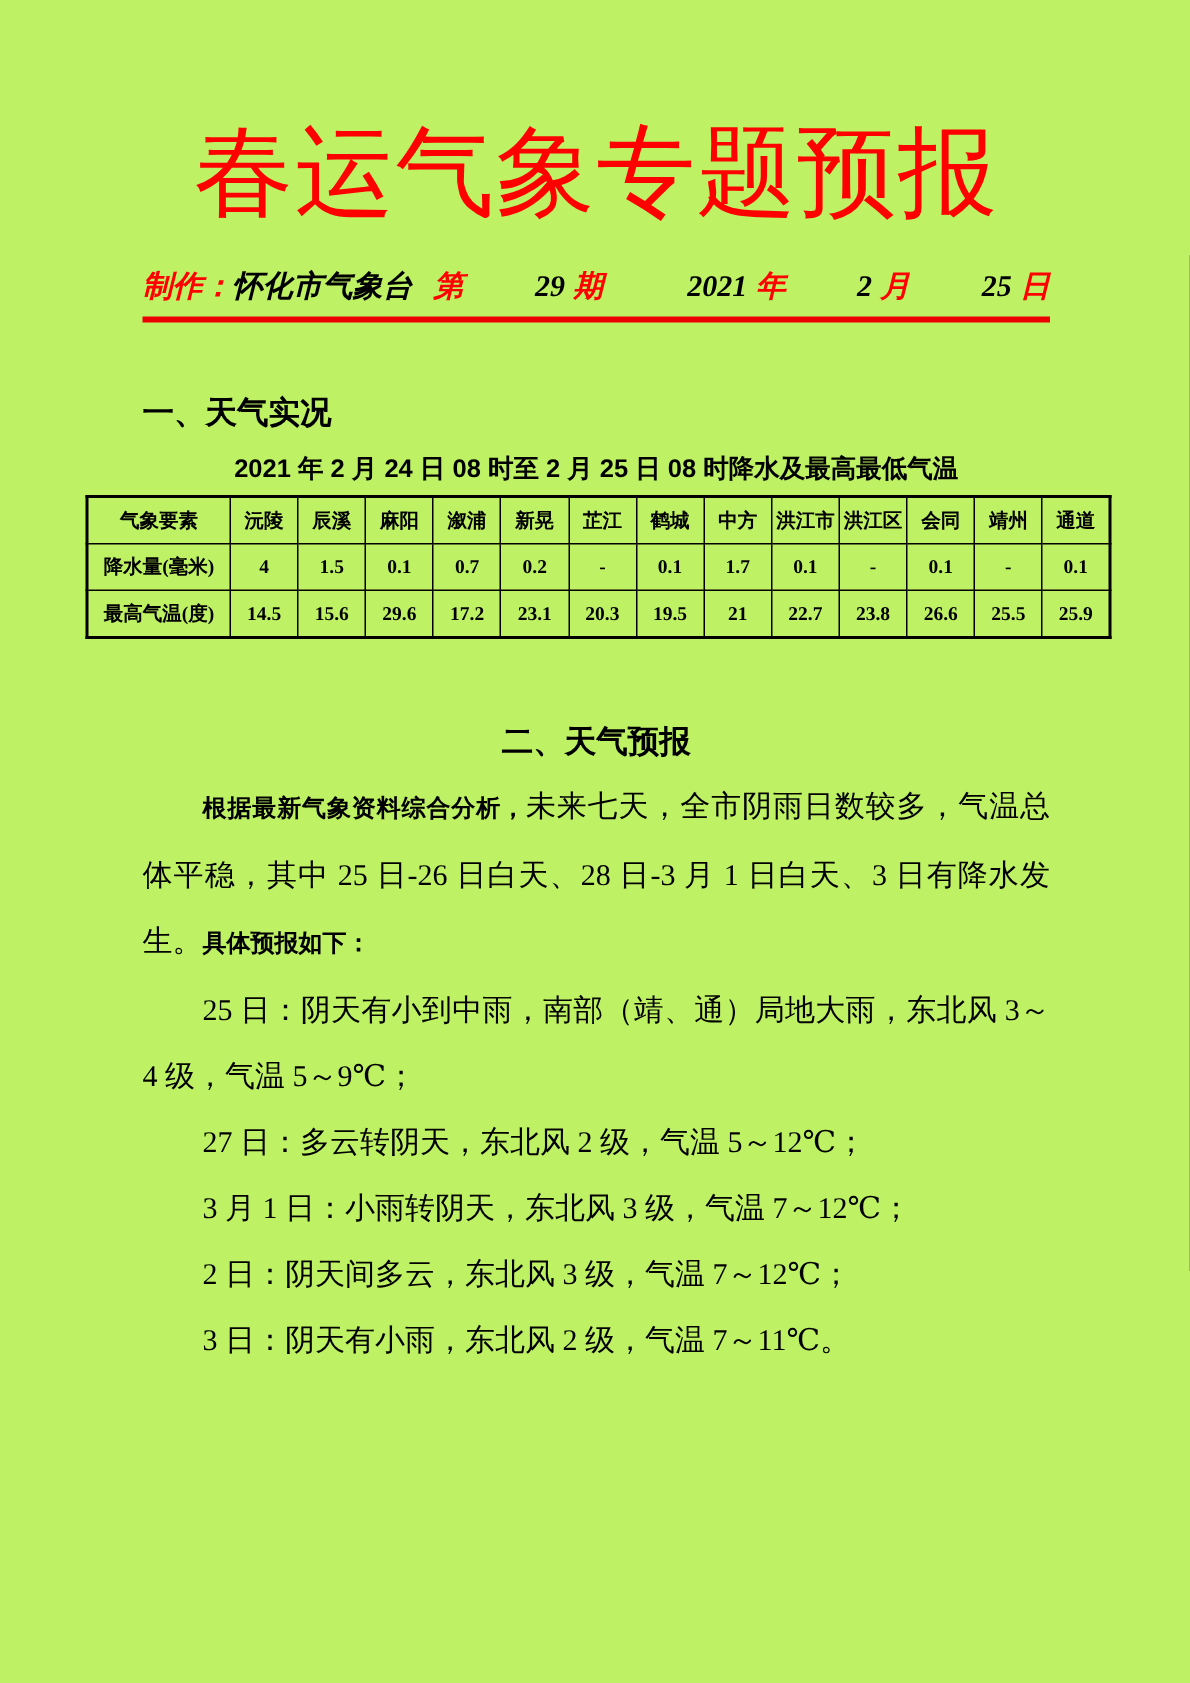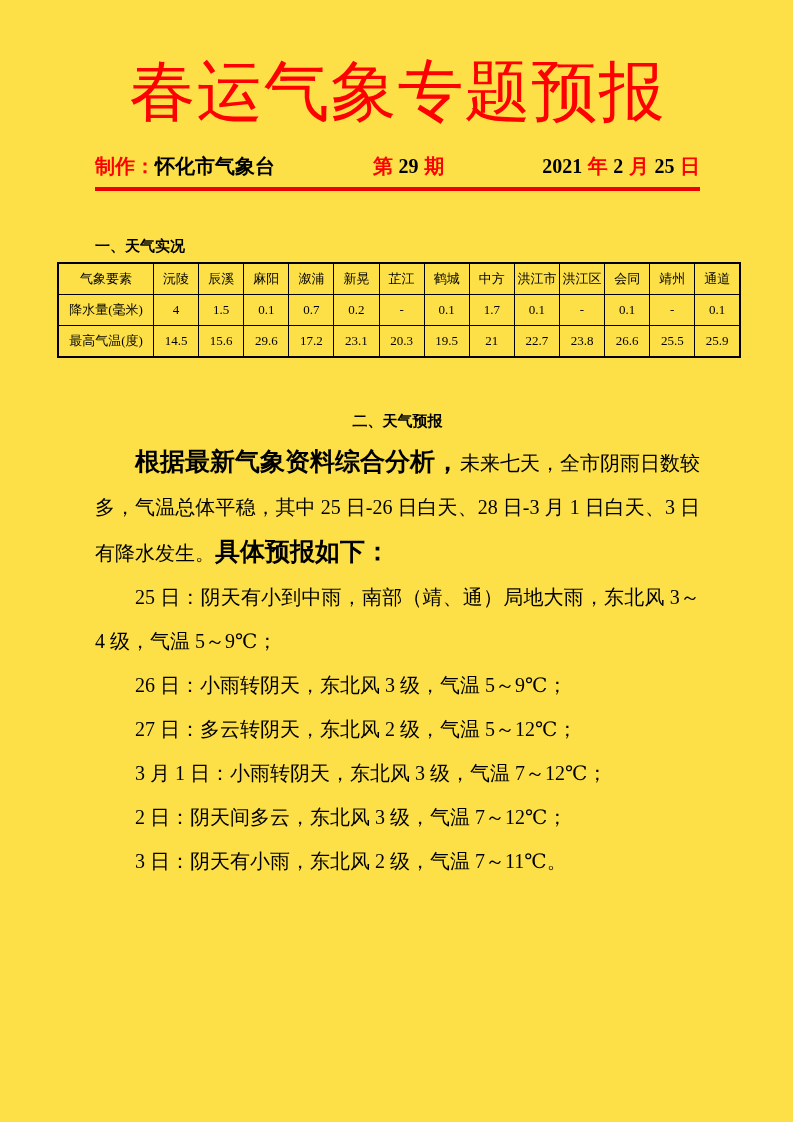--- a/index.html
+++ b/index.html
@@ -1,22 +1,22 @@
 <!DOCTYPE html>
 <html><head>
 <meta charset="utf-8">
 <style>
   html,body { margin:0; padding:0; background:#888; }
   .page {
     position:relative;
     width:793px; height:1122px;
     margin:0 auto;
-    background:#fde047;
+    background:#bef264;
     box-sizing:border-box;
-    padding:16px 93px 0 95px;
+    padding:40px 93px 0 95px;
     font-family:"Liberation Serif","DejaVu Serif",serif;
     color:#000;
     overflow:hidden;
   }
   .title {
     margin:28px 0 0 0;
     font-size:66px;
     line-height:95px;
     font-weight:normal;
     text-align:center;
@@ -25,31 +25,32 @@
     letter-spacing:1px;
   }
   .byline {
     display:flex;
     justify-content:space-between;
     align-items:baseline;
     margin-top:14px;
     font-size:20px;
     font-weight:bold;
     font-family:"Liberation Sans","DejaVu Sans",sans-serif;
+    font-style:italic;
   }
   .byline .red { color:#ff0000; }
-  .byline .num { color:#000; font-family:"Liberation Serif",serif; }
+  .byline .num { color:#000; font-family:"Liberation Serif",serif;margin-left:42px; }
   .red-rule {
     margin-top:7px;
     height:4px;
     background:#ee0000;
   }
   .sec-heading {
     margin:46px 0 0 0;
-    font-size:15px;
+    font-size:21px;
     font-weight:bold;
     font-family:Liberation Sans, sans-serif;
   }
   .tbl-caption {
     margin-top:12px;
     text-align:center;
     font-size:17px;
     font-weight:bold;
     font-family:"Liberation Sans","DejaVu Sans",sans-serif;
   }
@@ -58,53 +59,54 @@
     width:684px;
     border-collapse:collapse;
     table-layout:fixed;
   }
   table.weather th, table.weather td {
     border:1px solid #000;
     height:30px;
     text-align:center;
     vertical-align:middle;
     font-size:13px;
-    font-weight:normal;
+    font-weight:bold;
     padding:0 1px;
     overflow:hidden;
   }
   table.weather { border:2px solid #000; }
   table.weather th:first-child, table.weather td.rowlabel { width:92px; }
   .body-text {
     margin:8px 0 0 0;
     font-size:20px;
     line-height:44px;
     text-align:justify;
   }
   .body-text p { margin:0; text-indent:2em; }
-  .body-text b { font-family:"Liberation Sans","DejaVu Sans",sans-serif; font-size:25px; }
+  .body-text b { font-family:"Liberation Sans","DejaVu Sans",sans-serif; font-size:16px; }
   .sec2-heading { margin-top:54px;text-align:center; }
 </style>
 </head>
 <body>
 
 <div class="page">
 
   <h1 class="title">春运气象专题预报</h1>
 
   <div class="byline">
     <span><span class="red">制作：</span><span>怀化市气象台</span></span>
     <span><span class="red">第</span> <span class="num">29</span> <span class="red">期</span></span>
     <span><span class="num">2021</span> <span class="red">年</span> <span class="num">2</span> <span class="red">月</span> <span class="num">25</span> <span class="red">日</span></span>
   </div>
 
   <div class="red-rule"></div>
 
   <h2 class="sec-heading">一、天气实况</h2>
 
+  <div class="tbl-caption">2021 年 2 月 24 日 08 时至 2 月 25 日 08 时降水及最高最低气温</div>
 
   <table class="weather">
     <thead>
         <tr id="tbl-head">
           <th>气象要素</th>
           <th>沅陵</th>
           <th>辰溪</th>
           <th>麻阳</th>
           <th>溆浦</th>
           <th>新晃</th>
@@ -153,21 +155,20 @@
         </tr>
       </tbody>
   </table>
 
   <h2 class="sec-heading sec2-heading">二、天气预报</h2>
 
   <div class="body-text">
     <p><b>根据最新气象资料综合分析，</b><span>未来七天，全市阴雨日数较多，气温总体平稳，其中 25 日-26 日白天、28 日-3 月 1 日白天、3 日有降水发生。</span><b>具体预报如下：</b></p>
     <div id="forecast-list">
         <p>25 日：阴天有小到中雨，南部（靖、通）局地大雨，东北风 3～4 级，气温 5～9℃；</p>
-        <p>26 日：小雨转阴天，东北风 3 级，气温 5～9℃；</p>
         <p>27 日：多云转阴天，东北风 2 级，气温 5～12℃；</p>
         <p>3 月 1 日：小雨转阴天，东北风 3 级，气温 7～12℃；</p>
         <p>2 日：阴天间多云，东北风 3 级，气温 7～12℃；</p>
         <p>3 日：阴天有小雨，东北风 2 级，气温 7～11℃。</p>
       </div>
   </div>
 
 </div>
 
 </body></html>

